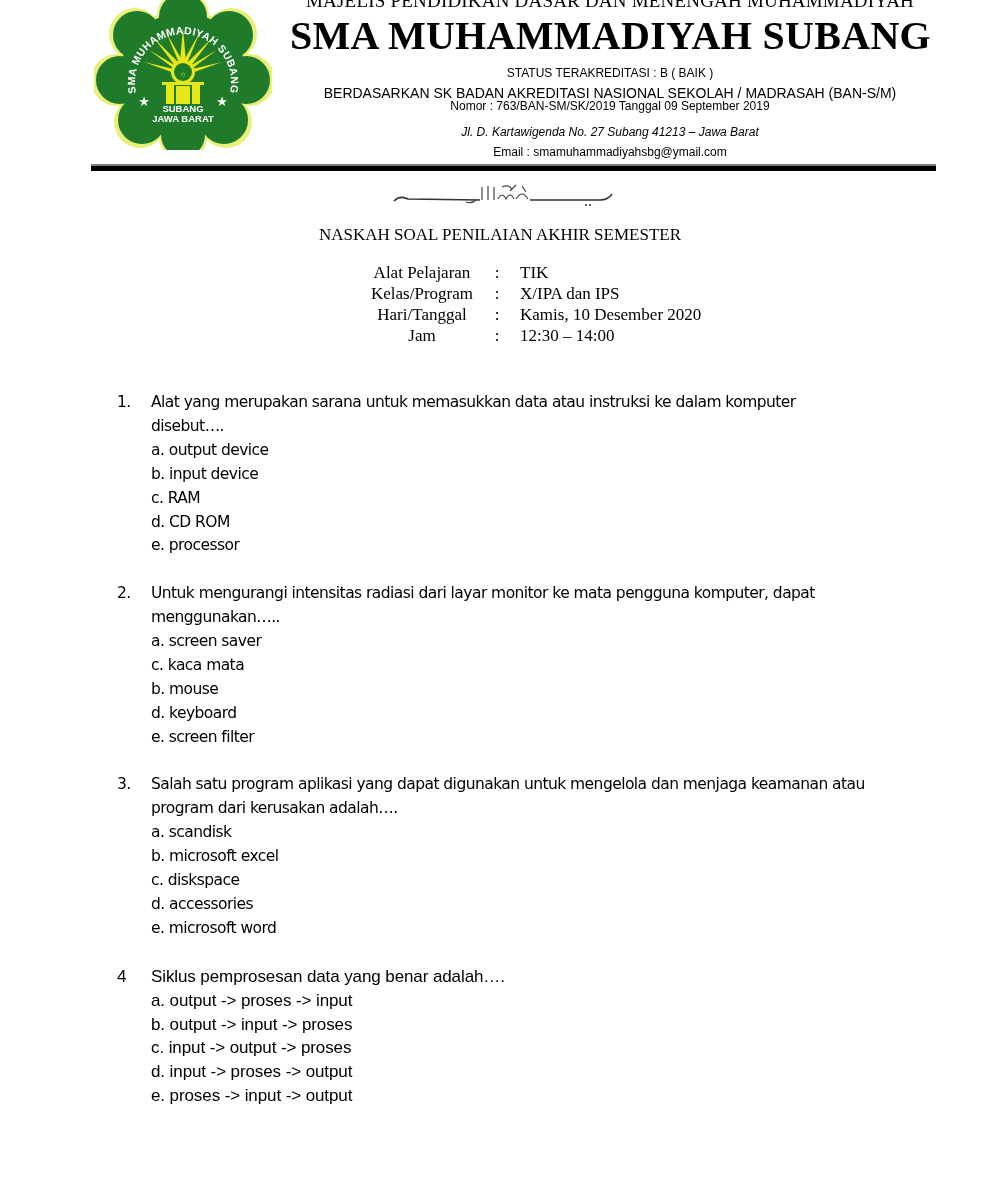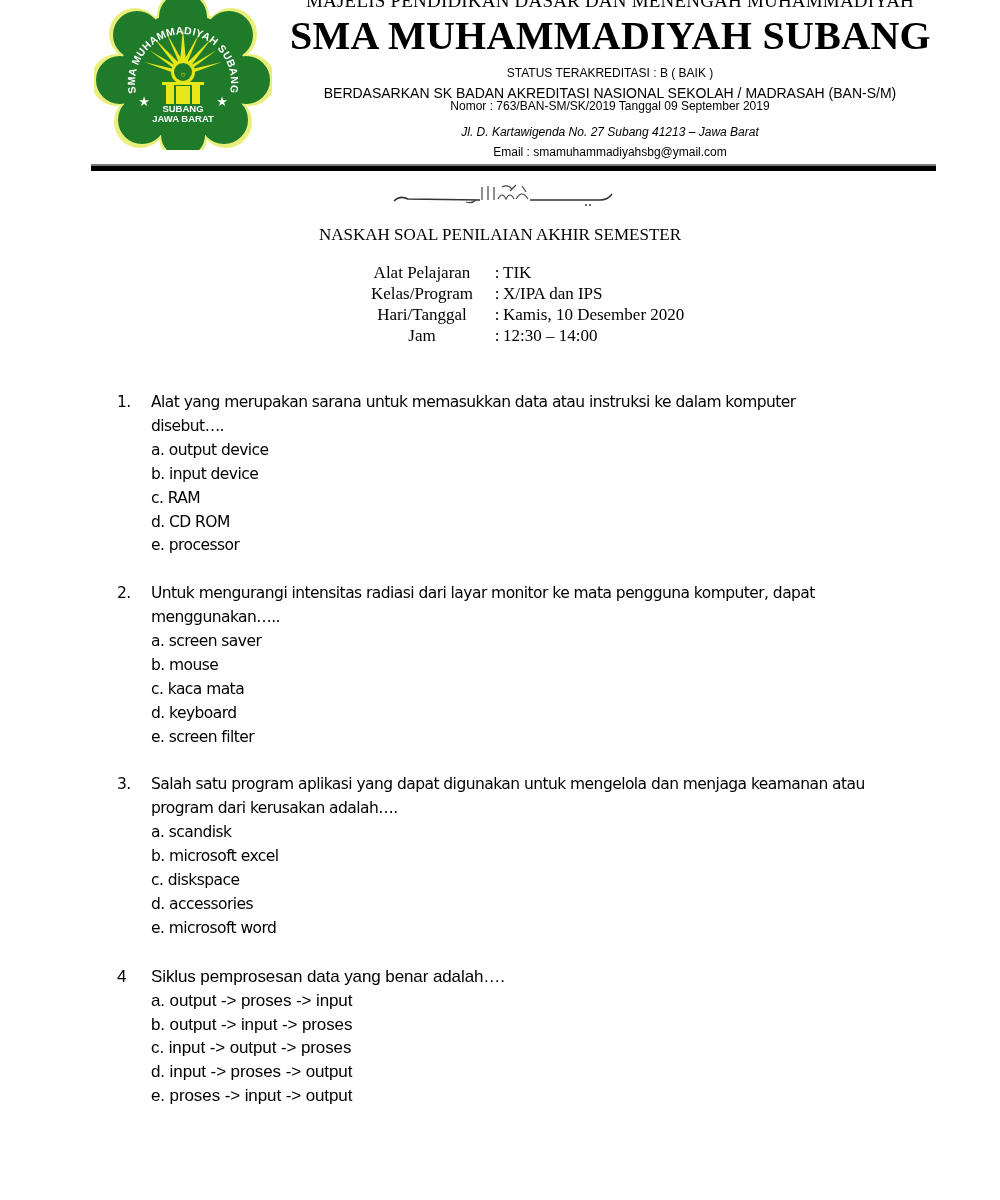--- a/index.html
+++ b/index.html
@@ -28,21 +28,21 @@
   
   .exam-title { position: absolute; left: 250px; width: 500px; text-align: center;
     font-family: "Liberation Serif", serif; font-size: 17px; line-height: 21px; white-space: nowrap; }
   .et1 { top: 224px; }
   .et2 { top: 242px; }
 
   .meta { position: absolute; left: 360px; top: 262px; font-family: "Liberation Serif", serif; font-size: 17px; line-height: 21px; }
   .meta-row { position: relative; height: 21px; }
   .meta-label { position: absolute; left: 0; width: 124px; text-align: center; white-space: nowrap; }
   .meta-colon { position: absolute; left: 133px; width: 8px; text-align: center; }
-  .meta-value { position: absolute; left: 143px; white-space: nowrap; text-align: right; }
+  .meta-value { position: absolute; left: 160px; white-space: nowrap; text-align: right; }
 
   
   .questions { position: absolute; left: 0; top: 391px; width: 1000px;
     font-family: "DejaVu Sans", sans-serif; font-size: 15.5px; line-height: 23.9px; letter-spacing: -0.55px; }
   .q { position: relative; margin-bottom: 23.9px; }
   .q-num { position: absolute; left: 117px; top: 0; }
   .q-text { margin-left: 151px; width: 720px; }
   .opt { margin-left: 151px; white-space: nowrap; }
   .q4 { font-family: "Liberation Sans", sans-serif; font-size: 17px; letter-spacing: -0.1px; }
 </style>
@@ -170,22 +170,22 @@
       <div class="opt">b. input device</div>
       <div class="opt">c. RAM</div>
       <div class="opt">d. CD ROM</div>
       <div class="opt">e. processor</div>
     </div>
 
     <div class="q">
       <span class="q-num">2.</span>
       <div class="q-text">Untuk mengurangi intensitas radiasi dari layar monitor ke mata pengguna komputer, dapat menggunakan…..</div>
       <div class="opt">a. screen saver</div>
+      <div class="opt">c. kaca mata</div>
       <div class="opt">b. mouse</div>
-      <div class="opt">c. kaca mata</div>
       <div class="opt">d. keyboard</div>
       <div class="opt">e. screen filter</div>
     </div>
 
     <div class="q">
       <span class="q-num">3.</span>
       <div class="q-text">Salah satu program aplikasi yang dapat digunakan untuk mengelola dan menjaga keamanan atau program dari kerusakan adalah….</div>
       <div class="opt">a. scandisk</div>
       <div class="opt">b. microsoft excel</div>
       <div class="opt">c. diskspace</div>

